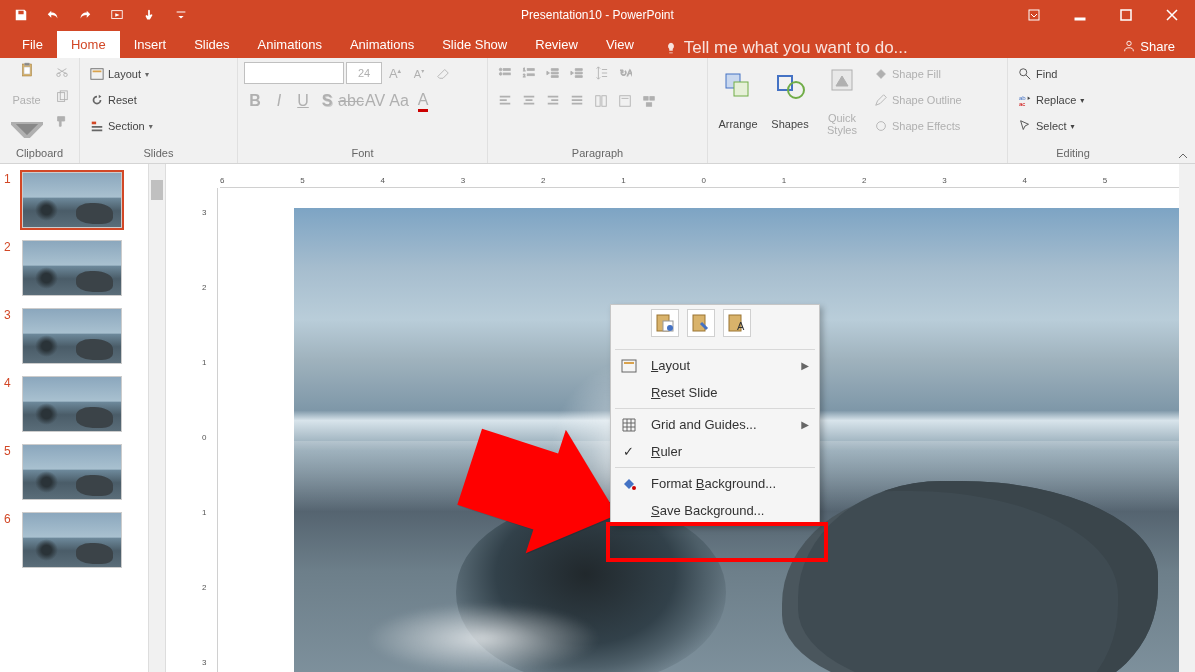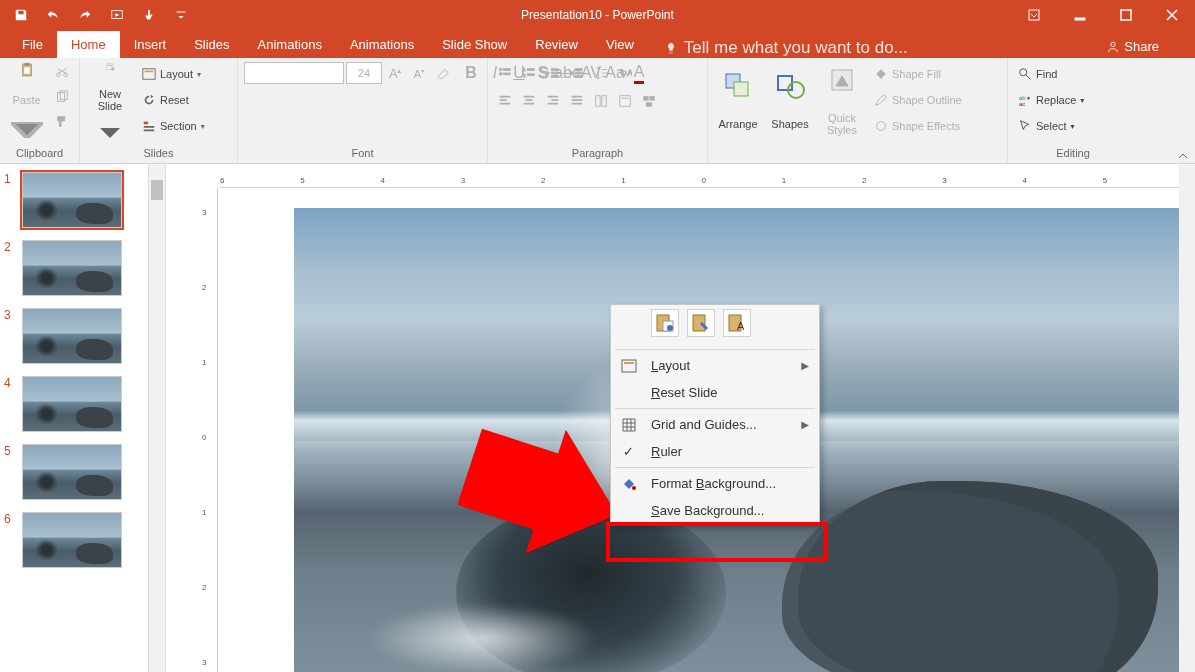--- a/index.html
+++ b/index.html
@@ -15,21 +15,21 @@
     .win-btn { width: 46px; height: 30px; display: flex; align-items: center; justify-content: center; cursor: pointer; }
     .win-btn svg { width: 12px; height: 12px; fill: #fff; stroke: #fff; }
 
     
     .tabbar { height: 28px; background: #d24726; display: flex; align-items: flex-end; padding-left: 8px; }
     .tab { padding: 6px 14px; color: #fff; font-size: 13px; cursor: pointer; }
     .tab.active { background: #fff; color: #d24726; }
     .tab.file { color: #fff; }
     .tellme { display: flex; align-items: center; color: rgba(255,255,255,0.85); font-size: 17px; margin-left: 16px; gap: 6px; }
     .tellme svg { width: 14px; height: 14px; fill: rgba(255,255,255,0.85); }
-    .share { margin-left: auto; margin-right: 28px; color: #fff; font-size: 13px; display: flex; align-items: center; gap: 4px; padding: 4px 8px; }
+    .share { margin-left: auto; margin-right: 12px; color: #fff; font-size: 13px; display: flex; align-items: flex-start; gap: 4px; padding: 4px 8px; }
     .share svg { width: 14px; height: 14px; fill: #fff; }
 
     
     .ribbon { height: 106px; background: #f1f1f1; border-bottom: 1px solid #d4d4d4; display: flex; }
     .ribbon-group { border-right: 1px solid #e0e0e0; padding: 4px 6px 2px; display: flex; flex-direction: column; }
     .group-body { flex: 1; display: flex; align-items: flex-start; gap: 4px; }
     .group-label { font-size: 11px; color: #666; text-align: center; padding: 2px 0; position: relative; }
     .big-btn { display: flex; flex-direction: column; align-items: center; justify-content: center; width: 48px; height: 76px; cursor: pointer; font-size: 11px; color: #444; gap: 16px; }
     .big-btn svg, .big-btn .ico { width: 32px; height: 32px; }
     .big-btn .lbl { text-align: center; }
@@ -207,34 +207,20 @@
               <path d="M3 3h8v5H7v6H5V8H3z" fill="#b0b0b0"></path>
             </svg>
           </div>
       </div>
     </div>
     <div class="group-label">Clipboard</div>
   </div>
 
   <div class="ribbon-group" style="width:158px">
     <div class="group-body">
-      <div class="big-btn">
-        <svg viewBox="0 0 32 32">
-            <rect x="4" y="6" width="24" height="18" fill="#fff" stroke="#999"></rect>
-            <rect x="7" y="9" width="18" height="3" fill="#d9a24c"></rect>
-            <rect x="7" y="14" width="18" height="7" fill="#eee"></rect>
-            <circle cx="24" cy="22" r="5" fill="#fff" stroke="#666"></circle>
-            <path d="M24 19v6M21 22h6" stroke="#d24726" stroke-width="1.5"></path>
-          </svg>
-        <span class="lbl" style="white-space:pre-line">New
-Slide</span>
-        <svg viewBox="0 0 8 4" width="8" height="4">
-            <path d="M0 0l4 4 4-4z" fill="#666"></path>
-          </svg>
-      </div>
       <div class="small-row">
         <div class="small-btn">
             <svg viewBox="0 0 16 16">
               <rect x="1" y="2" width="14" height="12" fill="none" stroke="#666"></rect>
               <rect x="3" y="4" width="10" height="2" fill="#d9a24c"></rect>
             </svg>
             <span>Layout</span> 
             <span style="font-size:8px;color:#666">▾</span>
           </div>
         <div class="small-btn">
@@ -252,21 +238,21 @@
             </svg>
             <span>Section</span> 
             <span style="font-size:8px;color:#666">▾</span>
           </div>
       </div>
     </div>
     <div class="group-label">Slides</div>
   </div>
 
   <div class="ribbon-group" style="width:250px">
-    <div class="group-body" style="flex-direction:row;gap:6px">
+    <div class="group-body" style="flex-direction:column;gap:6px">
       <div class="tool-row">
         <input class="font-combo disabled" disabled="" style="">
         <input class="size-combo disabled" disabled="" value="24" style="">
         <div class="tiny-btn disabled">
             <span style="font-size:13px">A<sup style="font-size:7px">▴</sup></span>
           </div>
         <div class="tiny-btn disabled">
             <span style="font-size:11px">A<sup style="font-size:6px">▾</sup></span>
           </div>
         <div class="tiny-btn disabled">

